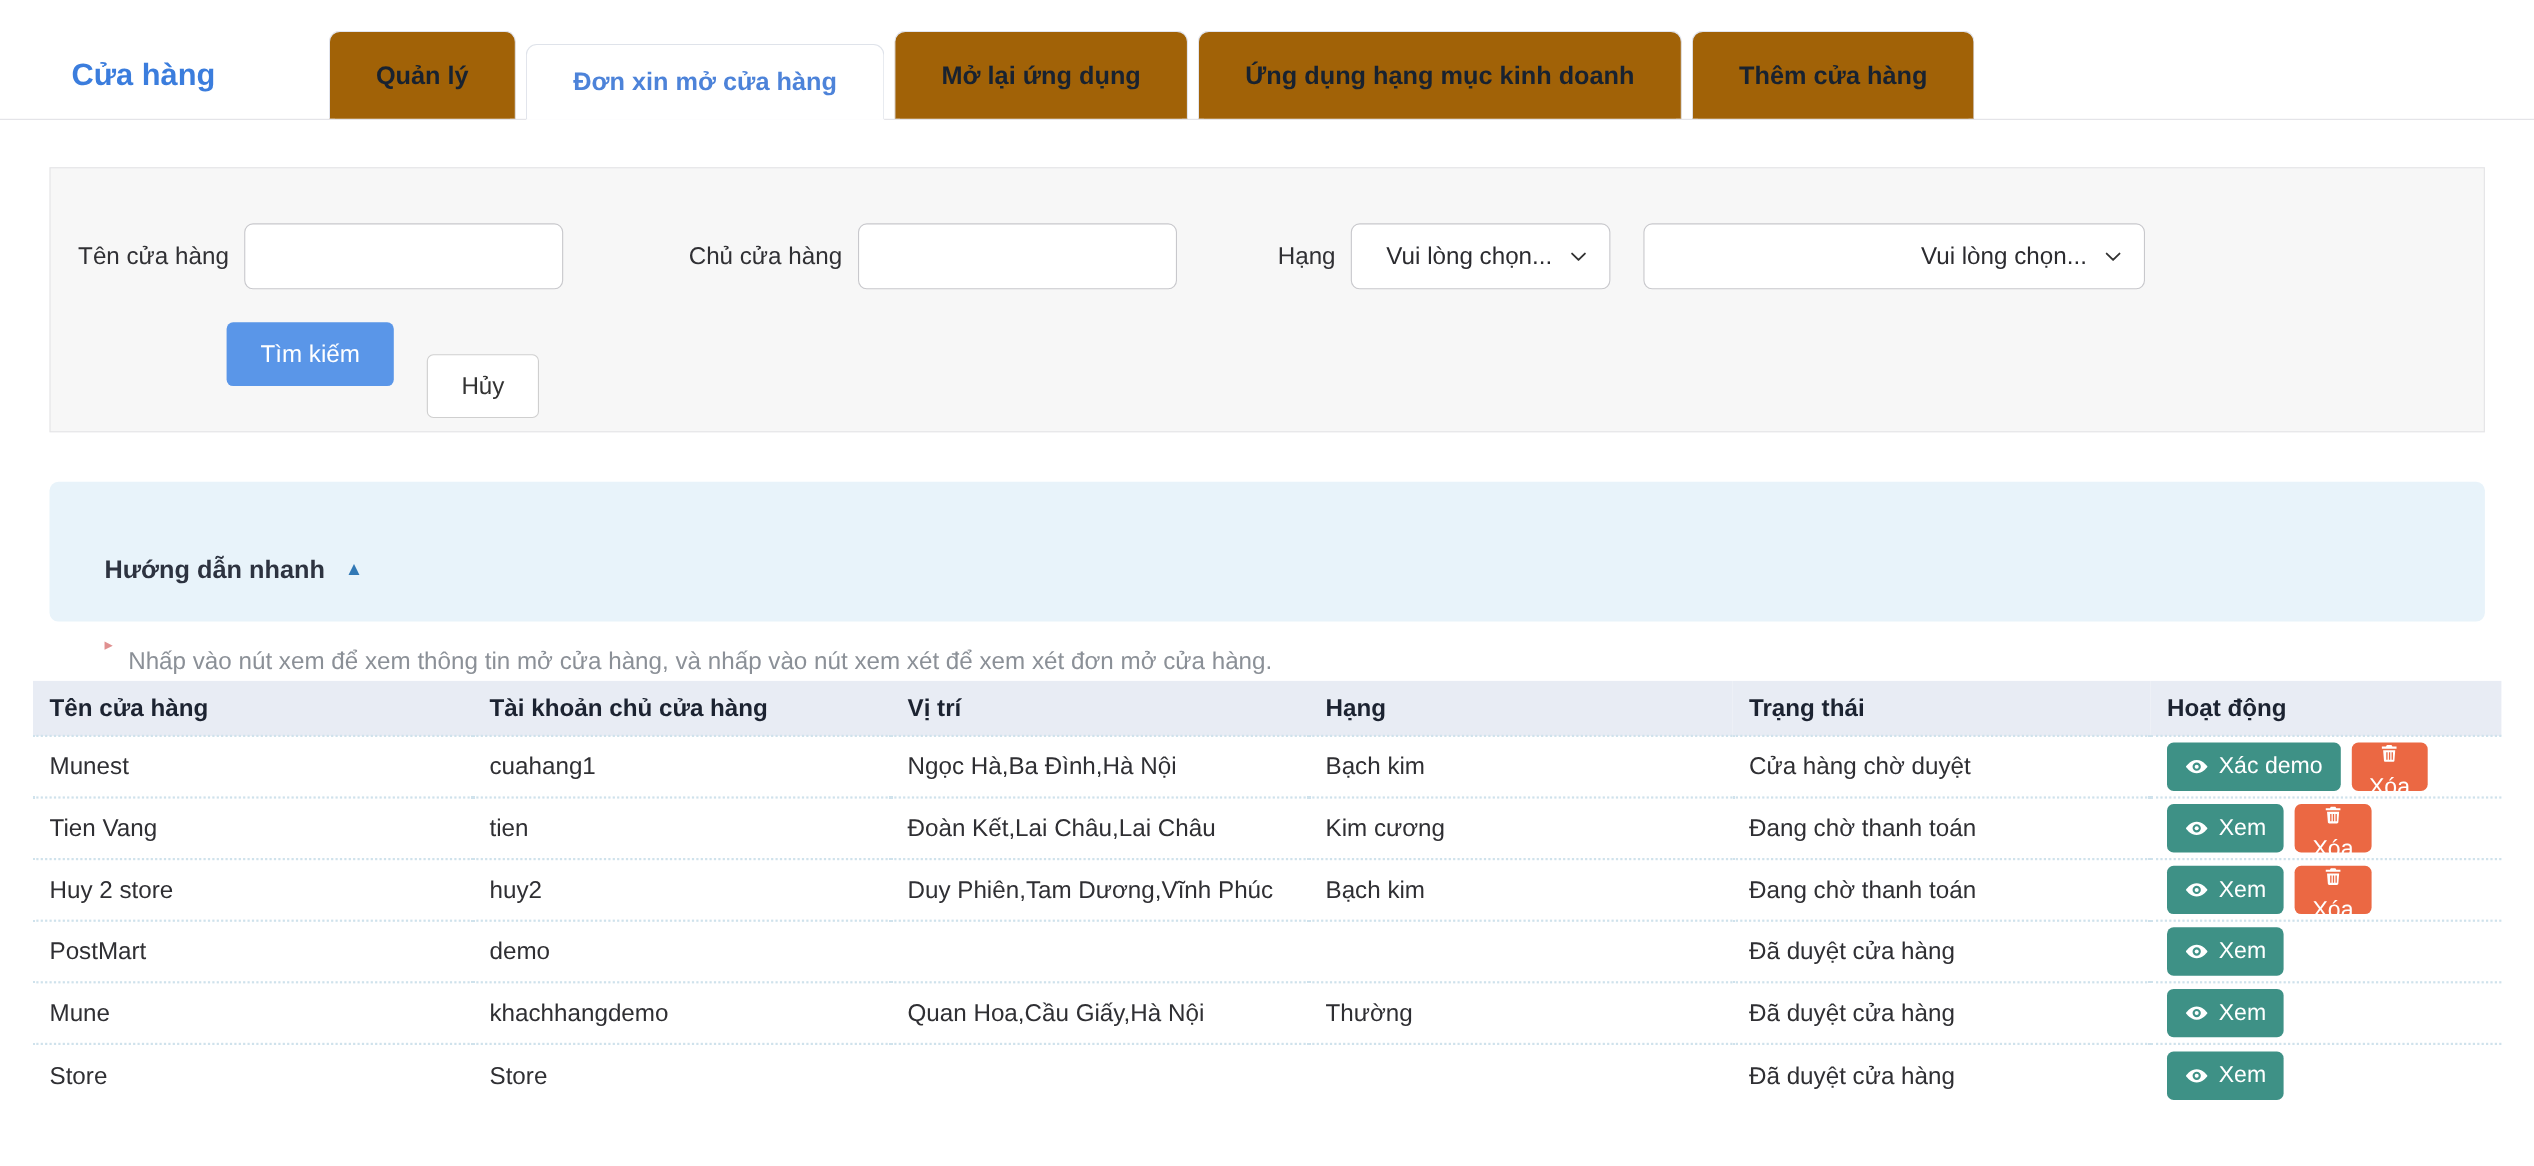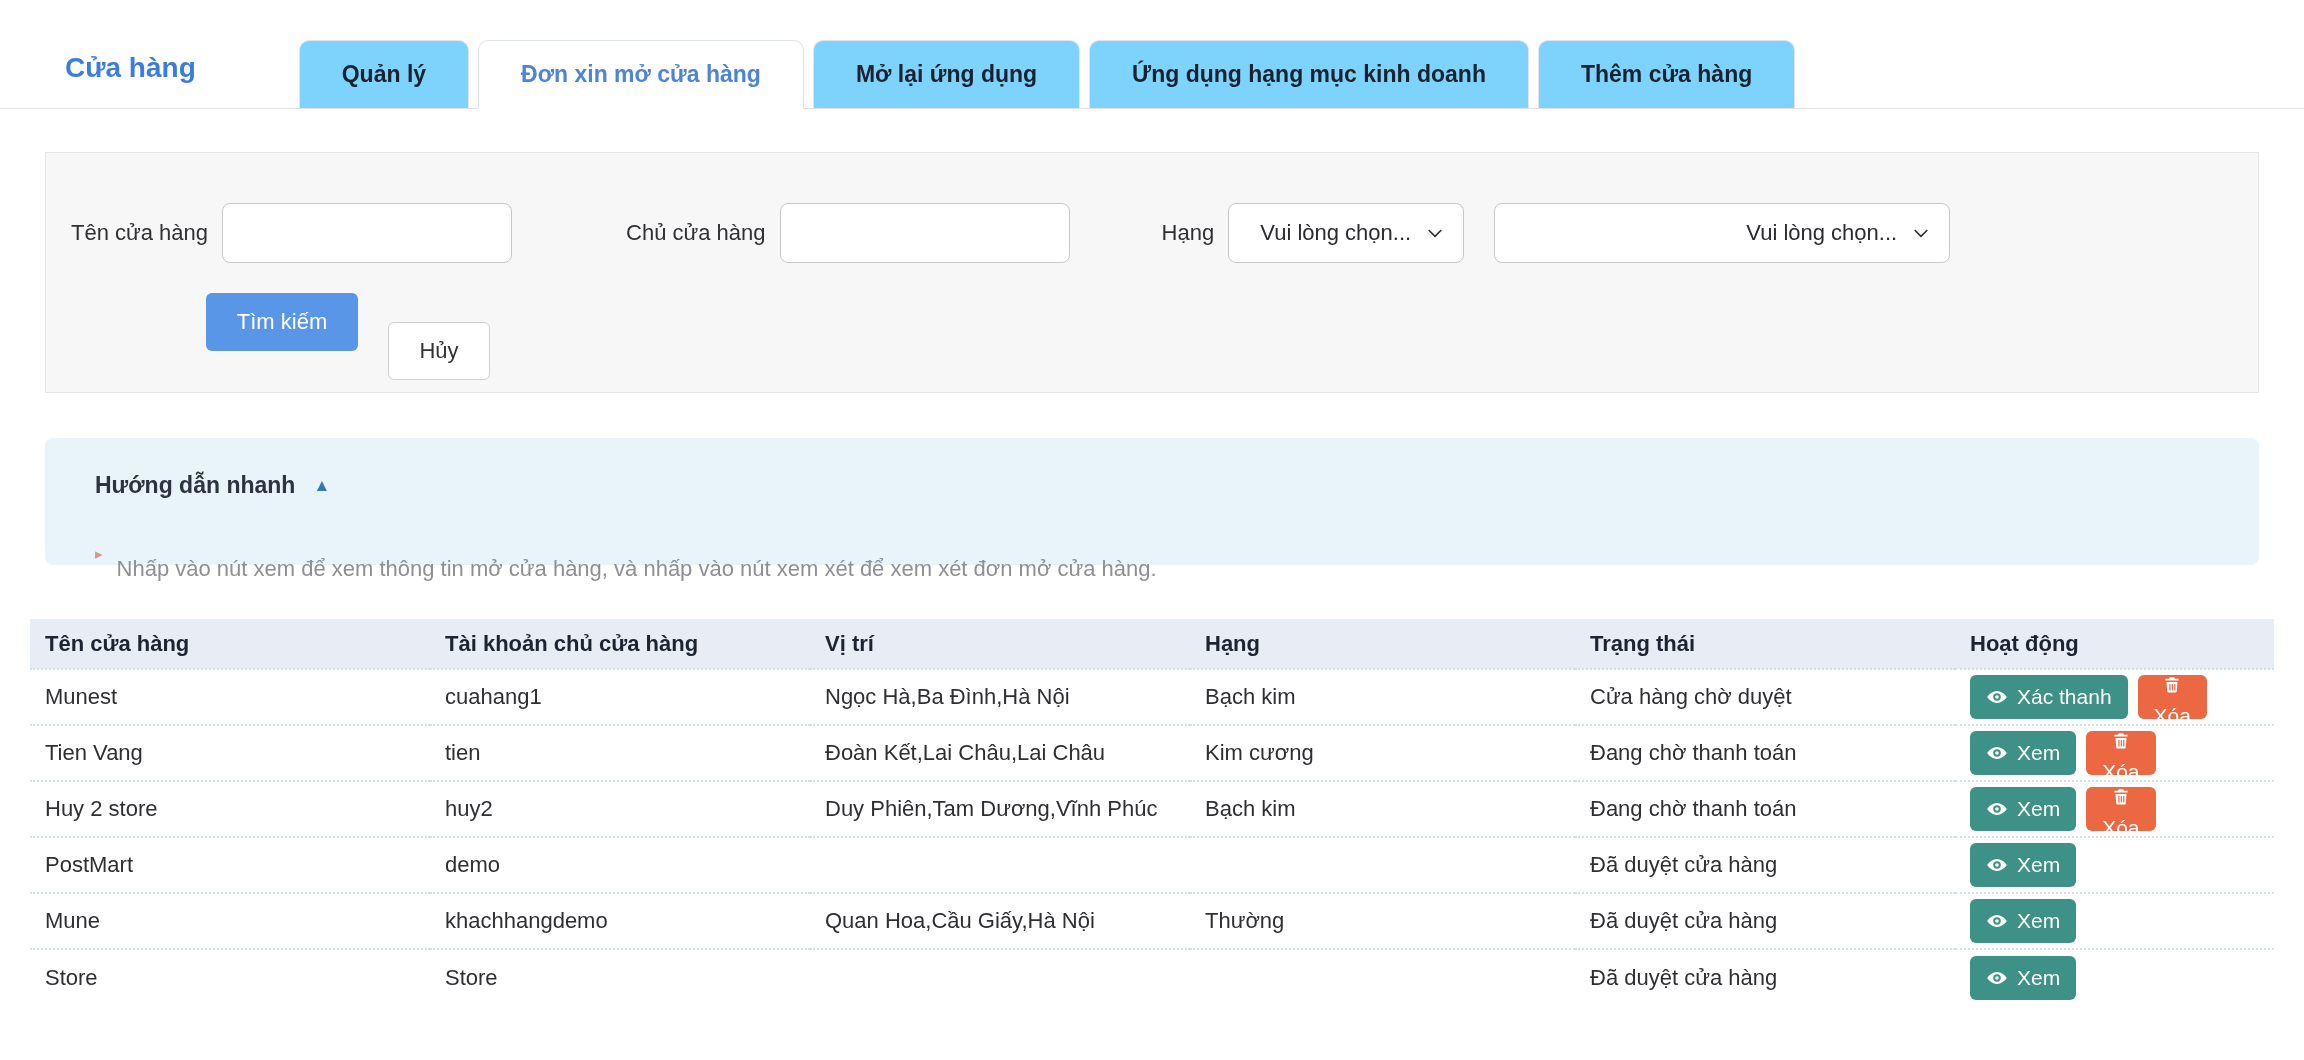--- a/index.html
+++ b/index.html
@@ -4,22 +4,22 @@
 <style>
   * { box-sizing: border-box; margin: 0; padding: 0; }
   html,body { width:2304px; height:1060px; background:#ffffff; overflow:hidden;
               font-family:"Liberation Sans", sans-serif; color:#2f2f33; }
 
   
   .tabbar { display:flex; align-items:flex-end; height:109px; padding:0 45px;
             border-bottom:1px solid #e2e2e6; }
   .page-title { font-size:28px; font-weight:bold; color:#3b7ddd; margin:0 103px 24px 20px; white-space:nowrap; }
   .tabs { display:flex; align-items:flex-end; gap:9px; }
-  .tab { height:68px; padding:0 42px; display:flex; align-items:center; justify-content:center;
-         font-size:23px; font-weight:bold; color:#182230; background:#7dd3fc;
+  .tab { height:80px; padding:0 42px; display:flex; align-items:center; justify-content:center;
+         font-size:23px; font-weight:bold; color:#182230; background:#a16207;
          border:1px solid #e2e5ee; border-bottom:none; border-radius:10px 10px 0 0;
          cursor:pointer; white-space:nowrap; }
   .tab.active { background:#ffffff; color:#4d83d9; border:1px solid #dfe3ea; border-bottom:1px solid #ffffff;
                 margin-bottom:-1px; height:69px; }
 
   
   .search-box { margin:43px 45px 0 45px; background:#f7f7f7; border:1px solid #e4e4e6;
                 padding:50px 0 0 25px; height:241px; }
   .form-row { display:flex; align-items:center; }
   .f-label { font-size:22px; color:#303034; white-space:nowrap; }
@@ -31,21 +31,21 @@
   .sel .chev { display:flex; align-items:center; margin-left:14px; }
   .btn-row { margin-top:30px; padding-left:135px; display:flex; gap:30px; }
   .btn-search { width:152px; height:58px; background:#5a96e8; color:#fff; font-size:22px;
                 border:none; border-radius:6px; cursor:pointer; font-family:inherit; }
   .btn-cancel { width:102px; height:58px; background:#fff; color:#333; font-size:22px;
                 border:1px solid #cfcfcf; border-radius:6px; cursor:pointer; font-family:inherit;margin-top:29px; }
 
   
   .guide { margin:45px 45px 0 45px; background:#e8f3fa; border-radius:8px;
            padding:34px 50px 34px 50px; height:127px; }
-  .guide-head { display:flex; align-items:center; gap:18px; }
+  .guide-head { display:flex; align-items:center; gap:18px;margin-top:32px; }
   .guide-title { font-size:23px; font-weight:bold; color:#2d3340; }
   .guide-caret { color:#3178b5; font-size:17px; cursor:pointer; line-height:1; }
   .guide-tip { margin-top:26px; display:flex; align-items:center; gap:14px; }
   .tip-marker { color:#e09090; font-size:15px; }
   .tip-text { font-size:22px; color:#8b9097;margin-top:31px; }
 
   
   .tablewrap { margin:54px 30px 0 30px; }
   table { width:100%; border-collapse:collapse; table-layout:fixed; }
   th { background:#e8ecf4; height:50px; text-align:left; font-size:22px; font-weight:bold;
@@ -139,21 +139,21 @@
           <td>Cửa hàng chờ duyệt</td>
           <td>
             <div class="actions">
               <button class="btn teal">
                 <span class="ic">
                   <svg width="22" height="22" viewBox="0 0 24 24">
                     <path fill-rule="evenodd" d="M12 5.4C6.6 5.4 2.6 10.1 1.5 11.6a.66.66 0 0 0 0 .8C2.6 13.9 6.6 18.6 12 18.6s9.4-4.7 10.5-6.2a.66.66 0 0 0 0-.8C21.4 10.1 17.4 5.4 12 5.4zm0 10.7a4.1 4.1 0 1 1 0-8.2 4.1 4.1 0 0 1 0 8.2z" fill="#fff"></path>
                     <circle cx="12" cy="12" r="2" fill="#fff"></circle>
                   </svg>
                 </span>
-                <span>Xác thanh</span>
+                <span>Xác demo</span>
               </button>
               <button class="btn orange">
                 <span class="ic">
                   <svg width="20" height="20" viewBox="0 0 24 24" fill="#fff">
                     <path d="M9.5 2.8l-1 1.6H4v2.3h16V4.4h-4.5l-1-1.6h-5zM5.4 8.4l.9 11.4c.06.75.68 1.3 1.43 1.3h8.54c.75 0 1.37-.55 1.43-1.3l.9-11.4H5.4zm3.4 2.3h1.45v8H8.8v-8zm2.9 0h1.45v8H11.7v-8zm2.9 0h1.45v8H14.6v-8z"></path>
                   </svg>
                 </span>
                 <span>Xóa</span>
               </button>
             </div>

